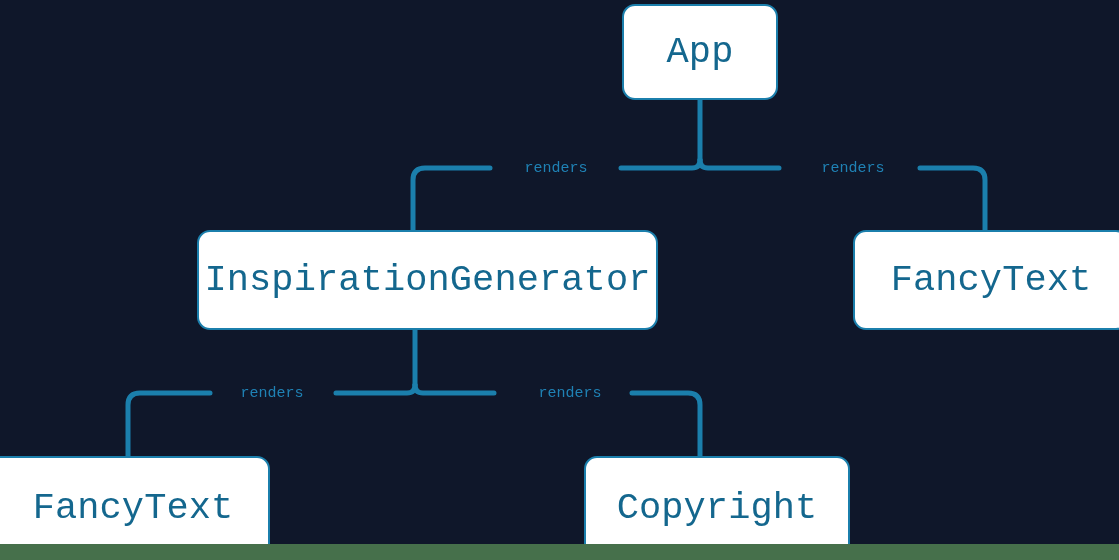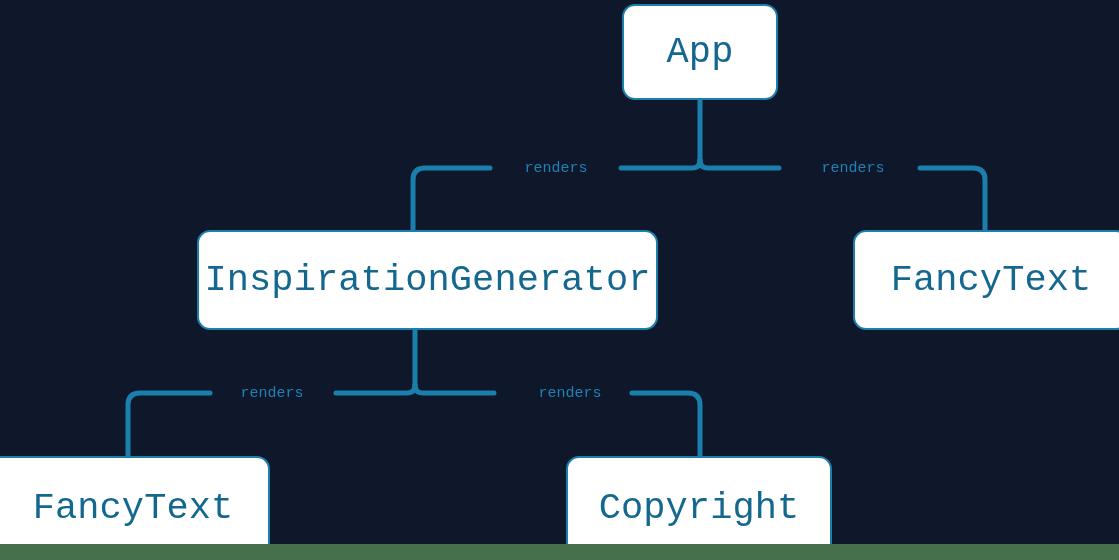--- a/index.html
+++ b/index.html
@@ -87,21 +87,21 @@
   </div>
 
   <div class="node" style="left:853px; top:230px; width:276px; height:100px;">
     <span class="node-label">FancyText</span>
   </div>
 
   <div class="node" style="left:-12px; top:456px; width:282px; height:104px;">
     <span class="node-label" style="padding-left:8px;">FancyText</span>
   </div>
 
-  <div class="node" style="left:566px; top:456px; width:266px; height:104px;justify-content:center;">
+  <div class="node" style="left:584px; top:456px; width:266px; height:104px;justify-content:center;">
     <span class="node-label">Copyright</span>
   </div>
 
   <span class="edge-label" style="left:556px; top:168px;">renders</span>
 
   <span class="edge-label" style="left:853px; top:168px;">renders</span>
 
   <span class="edge-label" style="left:272px; top:393px;">renders</span>
 
   <span class="edge-label" style="left:570px; top:393px;">renders</span>

